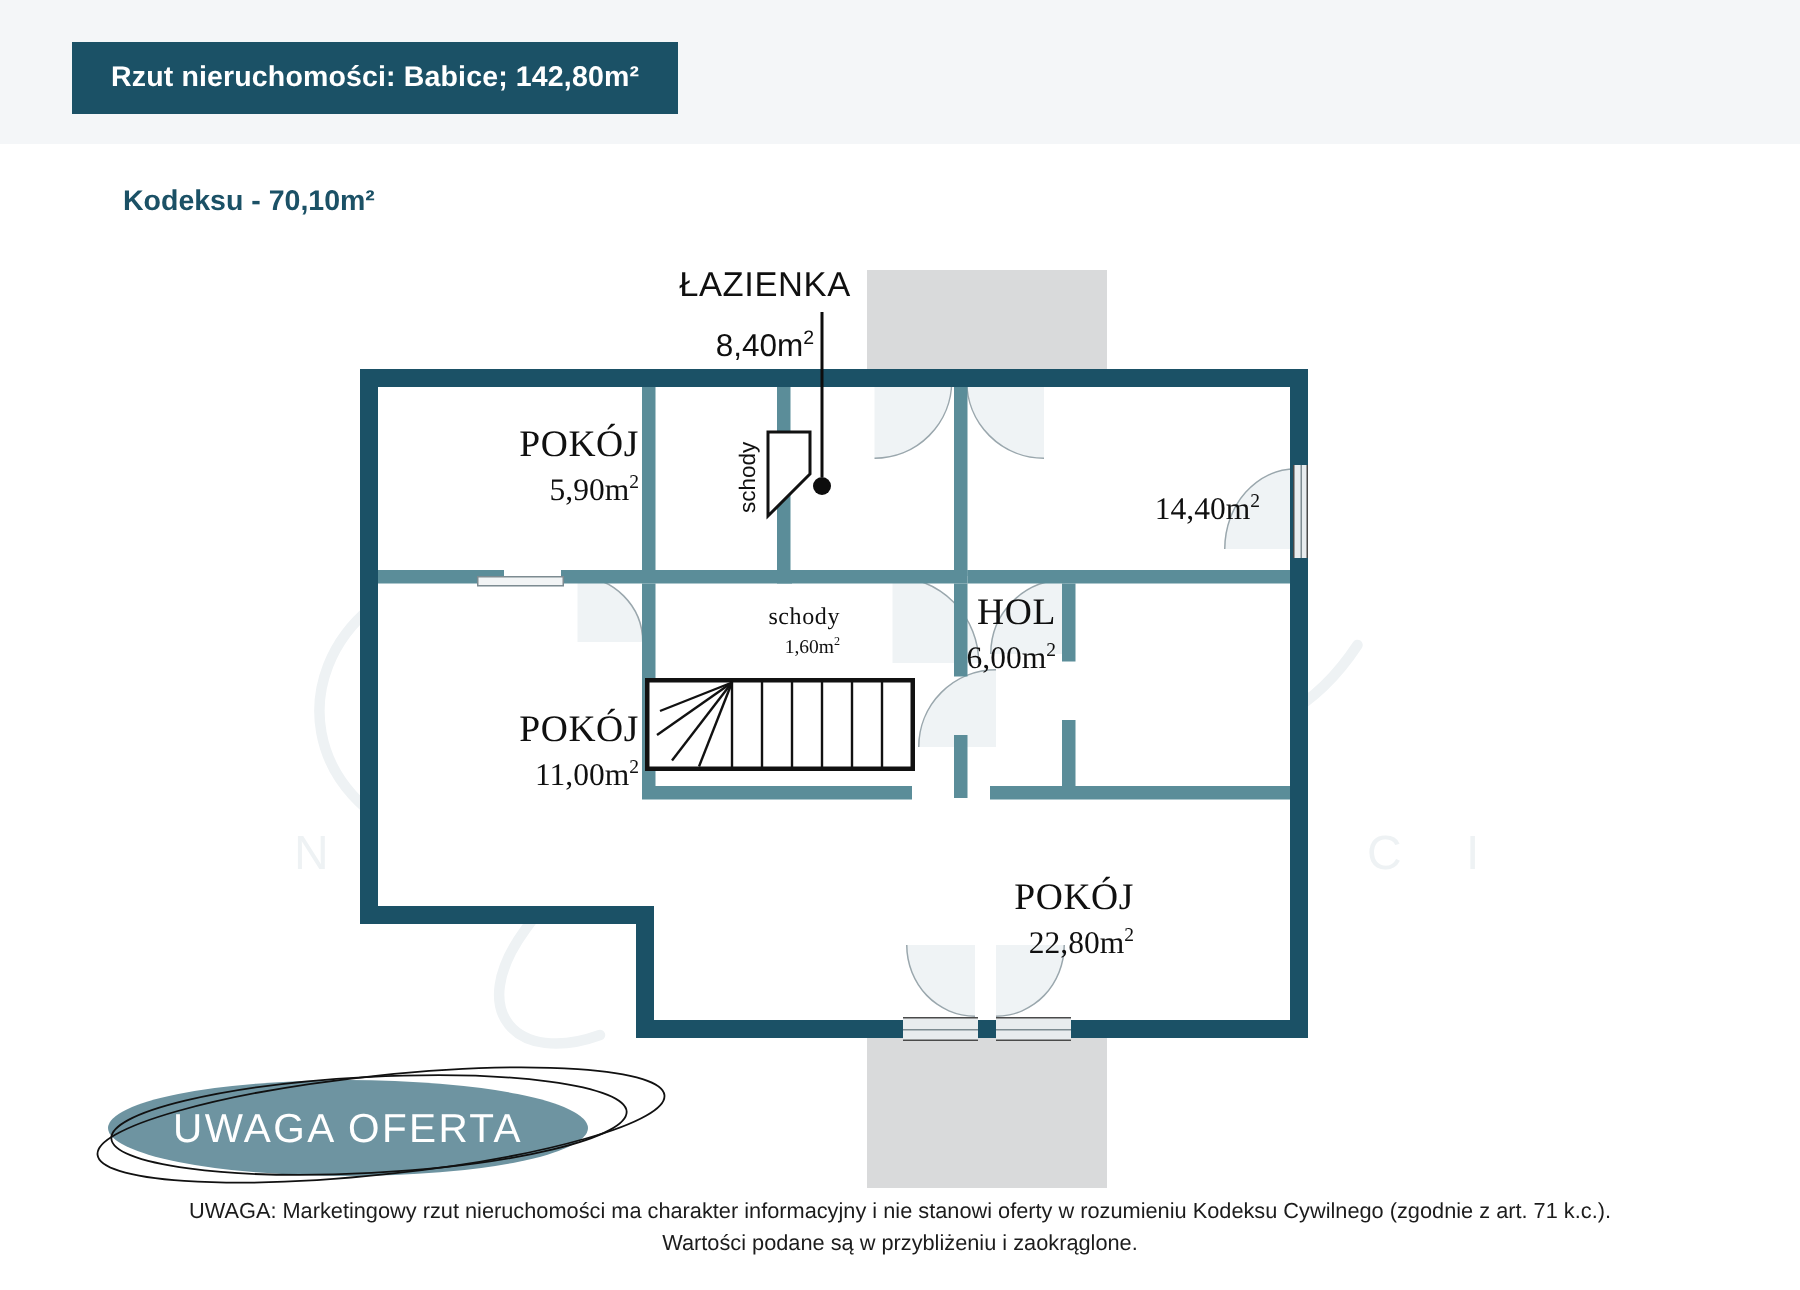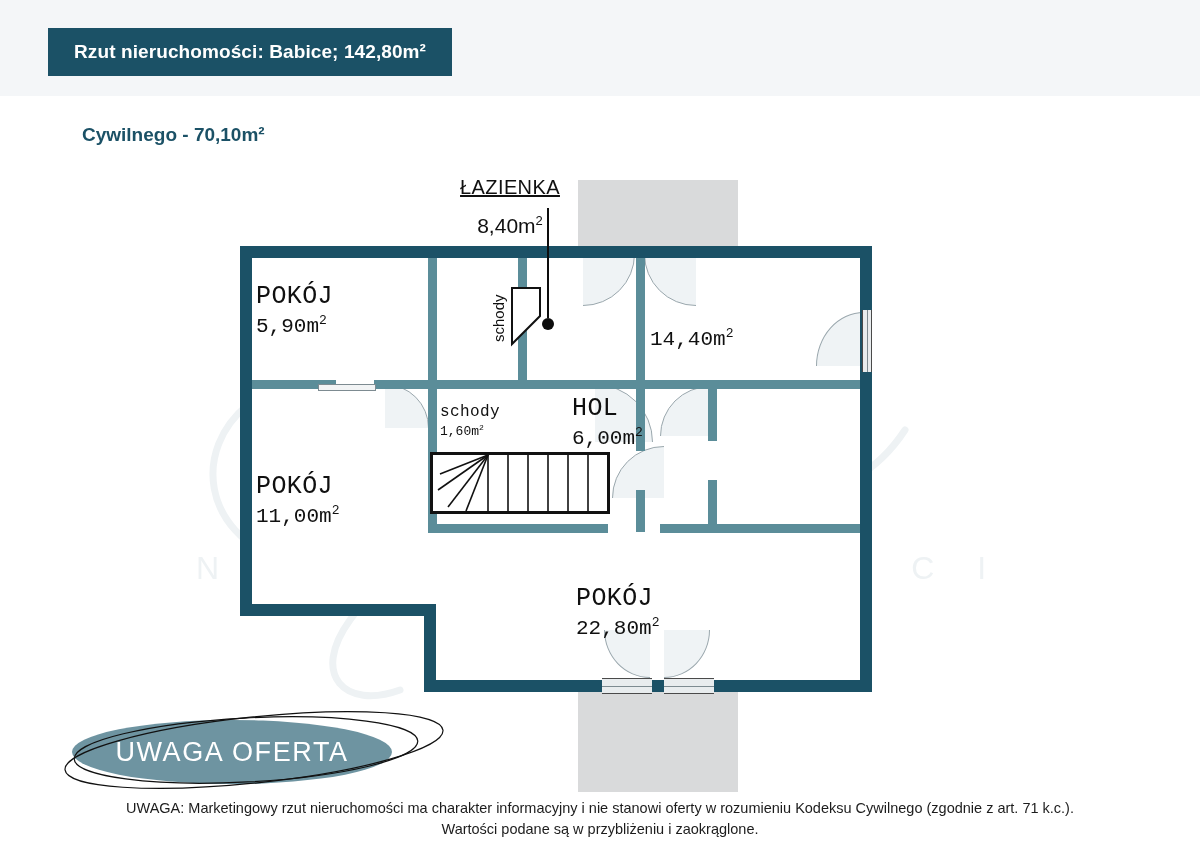--- a/index.html
+++ b/index.html
@@ -140,23 +140,23 @@
   }
 
   
   #stairs {
     z-index: 9;
   }
 
   
   .room-label {
     z-index: 10;
-    text-align: left;
+    text-align: right;
     color: #101010;
-    font-family: Liberation Mono, monospace;
+    font-family: Liberation Serif, serif;
     white-space: nowrap;
   }
   .room-label .nm {
     display: block;
     font-size: 25px;
     letter-spacing: .4px;
     line-height: 1.06;
   }
   .room-label .ar {
     display: block;
@@ -177,21 +177,21 @@
     white-space: nowrap;
   }
 
   
   #callout-label {
     z-index: 11;
     text-align: center;
     white-space: nowrap;
     color: #101010;
   }
-  #callout-label .nm { display: block; font-size: 20px; letter-spacing: .4px; text-decoration: underline; }
+  #callout-label .nm { display: block; font-size: 23px; letter-spacing: .4px; }
   #callout-label .ar { display: block; font-size: 21px; margin-top: 14px; }
   #callout-label sup { font-size: .62em; vertical-align: super; }
   #callout-line {
     z-index: 11;
     background: #0d0d0d;
     width: 1.6px;
   }
   #callout-dot {
     z-index: 11;
     width: 12px; height: 12px;
@@ -234,21 +234,21 @@
 </style>
 </head>
 <body>
 
 <div id="top-band">
   <div id="header-banner">
     <span class="title">Rzut nieruchomości: Babice; 142,80m²</span>
   </div>
 </div>
 
-<div id="floor-subtitle">Cywilnego - 70,10m²</div>
+<div id="floor-subtitle">Kodeksu - 70,10m²</div>
 
 <div id="plan-stage">
 
   <div id="watermark-wrap">
     <svg width="1200" height="560" viewBox="0 0 1200 560">
       <g fill="none" stroke="#eef2f4" stroke-width="7" stroke-linecap="round">
         <path d="M300 230 C 215 250, 190 330, 235 380 C 280 430, 360 420, 395 370"></path>
         <path d="M250 420 C 300 330, 380 250, 470 215 C 530 192, 560 235, 520 290
                  C 480 345, 400 400, 350 470 C 310 525, 345 560, 400 540"></path>
         <path d="M520 300 C 560 240, 620 215, 655 250 C 685 282, 650 330, 600 340

